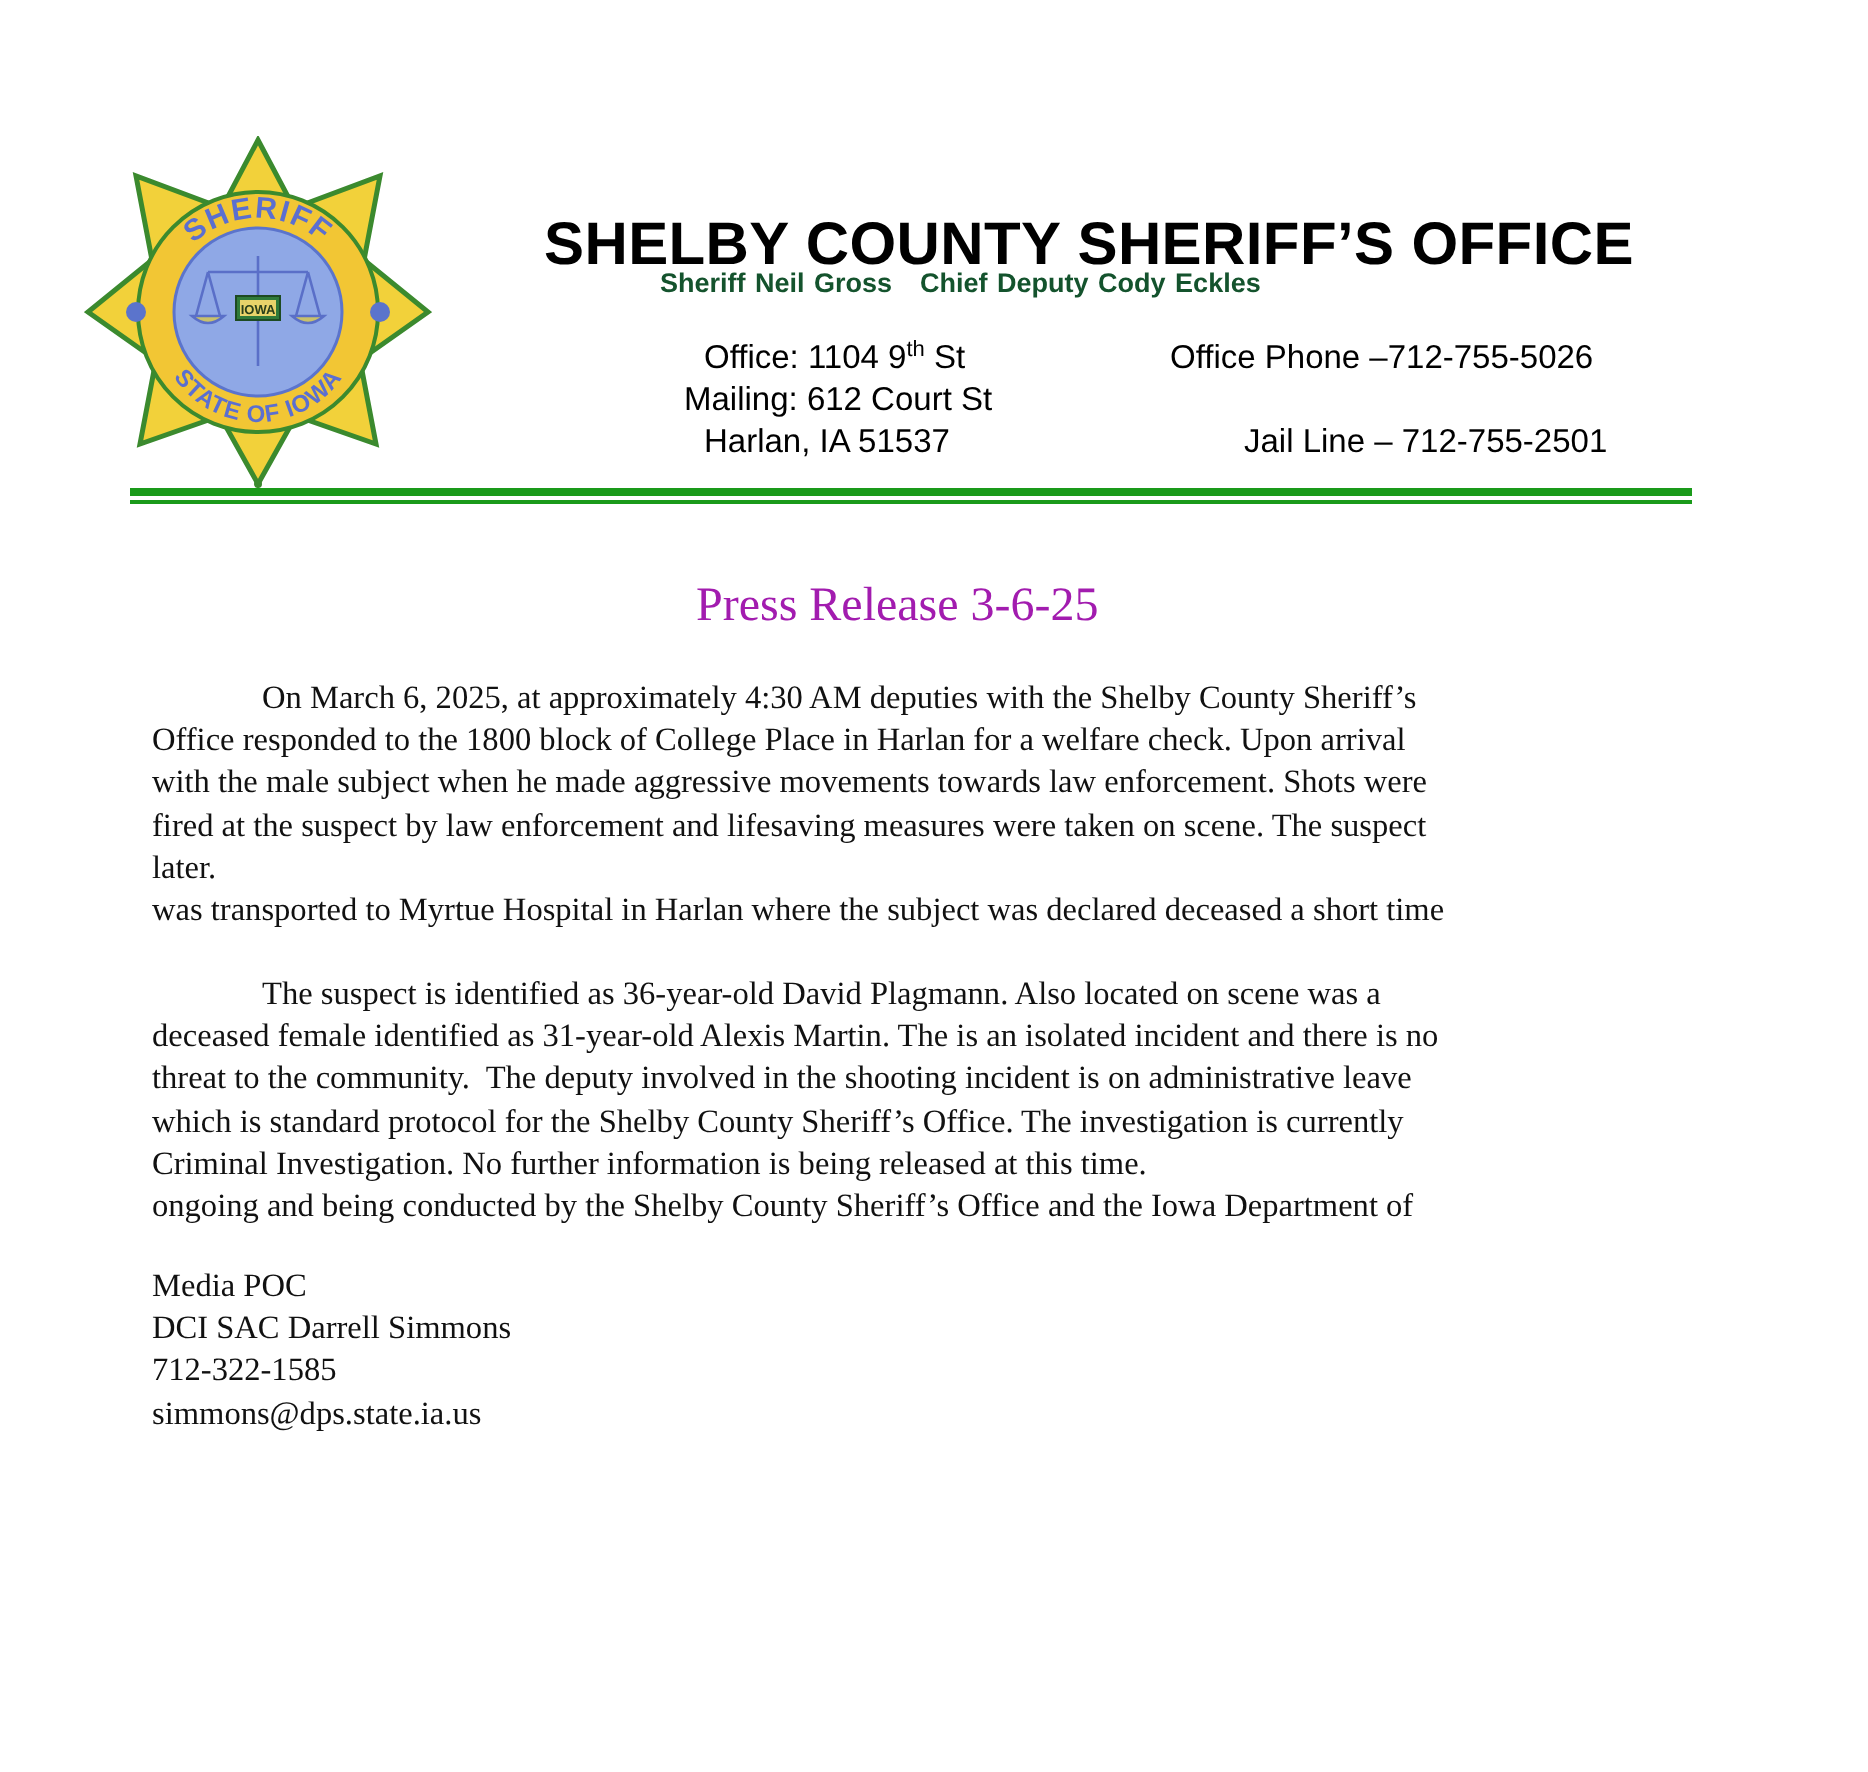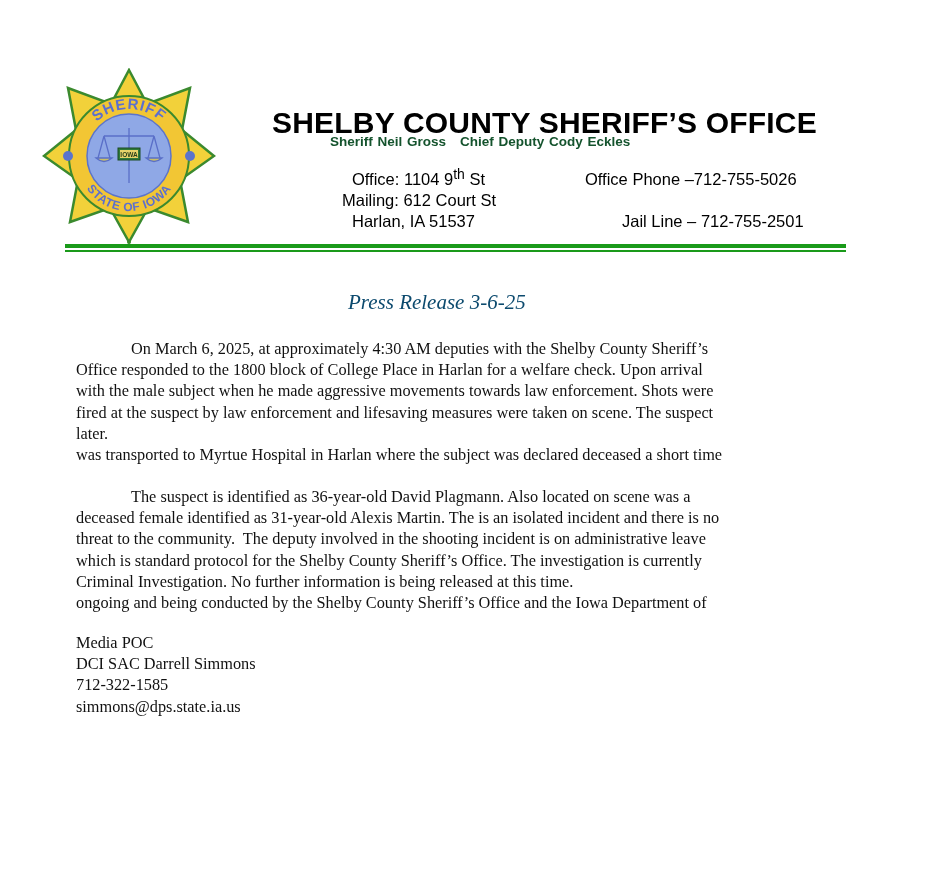--- a/index.html
+++ b/index.html
@@ -8,32 +8,32 @@
 
   
   .badge { position: absolute; left: 42px; top: 68px; width: 174px; height: 176px; }
 
   
   .org-title { position: absolute; left: 272px; top: 106px; font-family: "Liberation Sans", sans-serif; font-weight: bold; font-size: 30px; color: #000; letter-spacing: 0.2px; white-space: nowrap; }
   .org-officers { position: absolute; left: 330px; top: 134px; font-family: "Liberation Sans", sans-serif; font-weight: bold; font-size: 13.5px; color: #14532d; white-space: nowrap; word-spacing: 1px; }
   .org-officers .gap { display: inline-block; width: 14px; }
 
   .addr { position: absolute; font-family: "Liberation Sans", sans-serif; font-size: 16.5px; color: #000; white-space: nowrap; }
-  .addr sup { font-size: 14px; vertical-align: 6px; line-height: 0; }
+  .addr sup { font-size: 11px; vertical-align: 6px; line-height: 0; }
   .addr-office { left: 352px; top: 170px; }
   .addr-mailing { left: 342px; top: 191px; }
   .addr-city { left: 352px; top: 212px; }
   .phone-office { left: 585px; top: 170px; }
   .phone-jail { left: 622px; top: 212px; }
 
   .rule-thick { position: absolute; left: 65px; top: 244px; width: 781px; height: 4px; background: #1a9a1a; }
   .rule-thin { position: absolute; left: 65px; top: 250px; width: 781px; height: 1.5px; background: #1a9a1a; }
 
   
-  .release-title { position: absolute; left: 348px; top: 290px; font-family: "Liberation Serif", serif; font-size: 21px; color: #0c4a6e; white-space: nowrap; font-style: italic; }
+  .release-title { position: absolute; left: 348px; top: 290px; font-family: "Liberation Serif", serif; font-size: 24px; color: #a21caf; white-space: nowrap; }
   .body-text { position: absolute; left: 76px; width: 760px; font-family: "Liberation Serif", serif; font-size: 16.3px; line-height: 21.2px; color: #111; }
   .line { display: block; white-space: nowrap; }
   .indent { padding-left: 55px; }
   .para1 { top: 338px; font-family: Liberation Serif, serif; }
   .para2 { top: 486px; }
   .contact { top: 632px; }
 </style>
 </head>
 <body>
 

